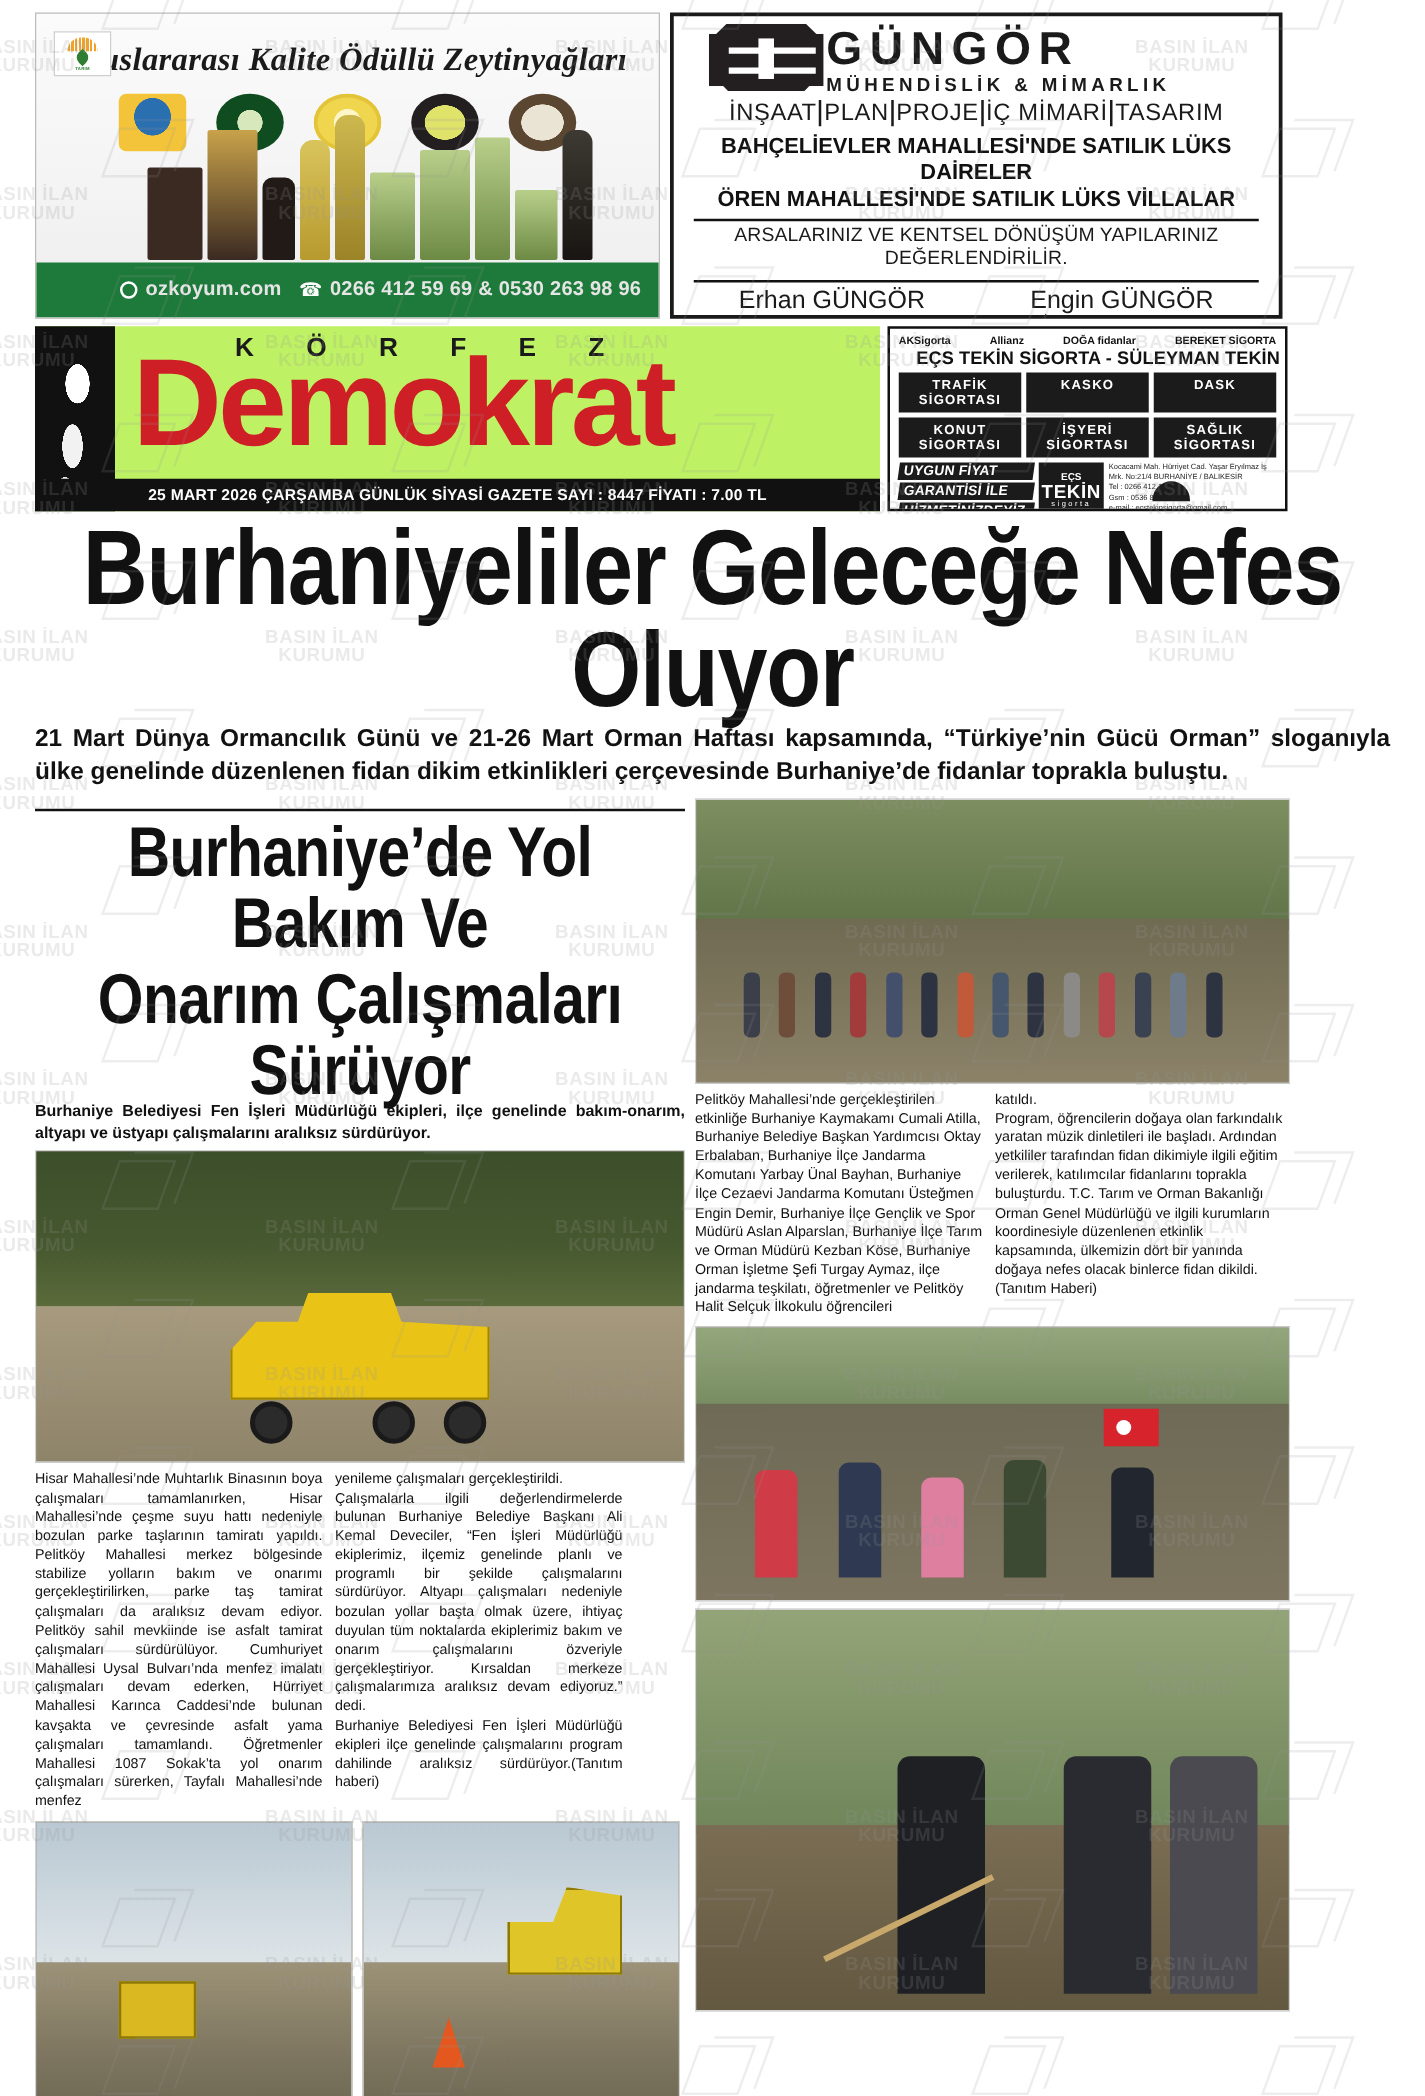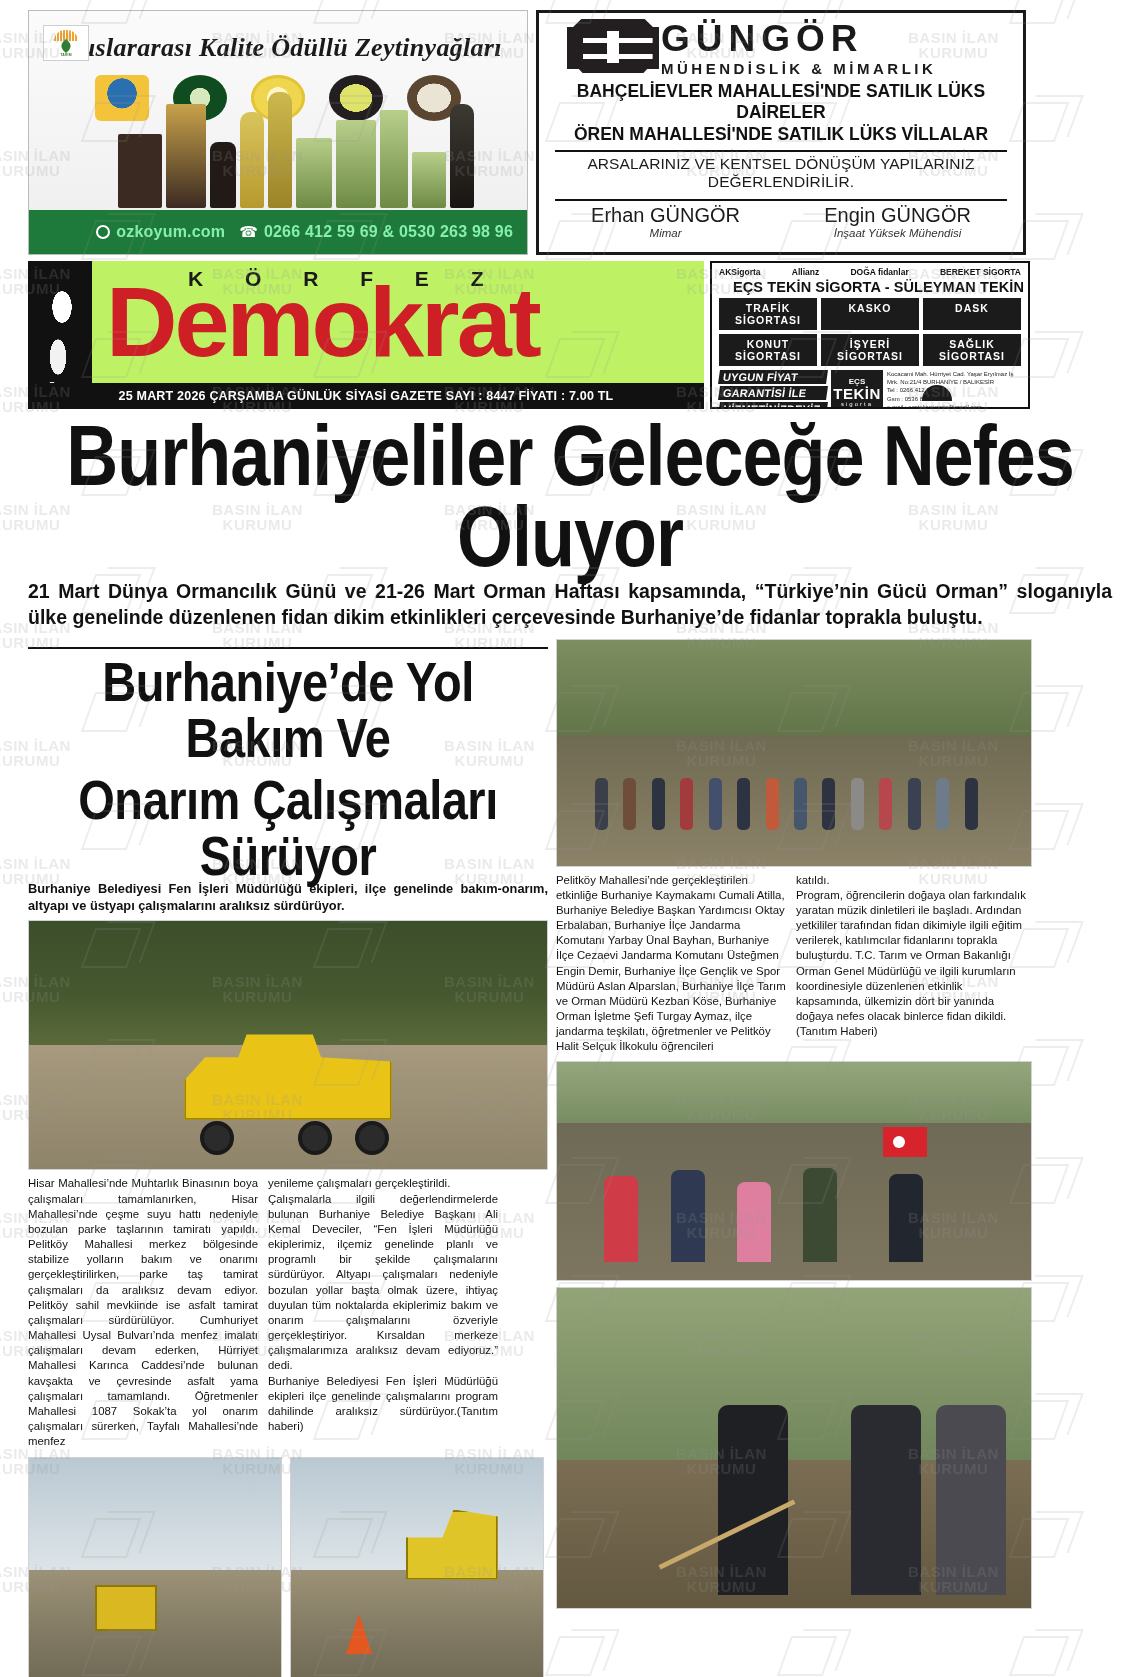--- a/index.html
+++ b/index.html
@@ -56,21 +56,21 @@
   .m2 { background:radial-gradient(circle at 50% 50%, #d8e8bd 0 28%, #0f4d20 29% 100%); border-radius:50%; }
   .m3 { background:radial-gradient(circle at 50% 50%, #fff6c8 0 30%, #efd64e 31% 100%); border-radius:50%;
         box-shadow:inset 0 0 0 3px #e3c438; }
   .m4 { background:radial-gradient(ellipse at 50% 50%, #dfe36a 0 42%, #231f20 43% 100%); border-radius:50%; }
   .m5 { background:radial-gradient(ellipse at 50% 50%, #e9e4d4 0 44%, #5b4632 45% 100%); border-radius:50%; }
   .bottles { position:absolute; left:60px; right:24px; bottom:46px; height:122px;
              display:flex; align-items:flex-end; justify-content:center; gap:4px; }
   .bt { border-radius:2px; }
   .bar-green { position:absolute; left:0; right:0; bottom:0; height:44px; background:#1d7a3a;
                display:flex; align-items:center; justify-content:flex-end; padding-right:14px; }
-  .bar-green .txt { color:#86efac; font-weight:700; font-size:16px; letter-spacing:0.2px; }
+  .bar-green .txt { color:#e5e5e5; font-weight:700; font-size:16px; letter-spacing:0.2px; }
   .bar-green .globe { display:inline-block; width:14px; height:14px; border-radius:50%;
                       border:2px solid #fff; margin-right:6px; vertical-align:-2px; }
   .bar-green .phone { display:inline-block; margin:0 6px 0 14px; color:#fff; font-size:15px; }
   .ad-olive .brandmark { position:absolute; left:40px; bottom:4px; font-family:"Liberation Serif",serif;
                       font-style:italic; font-size:14px; color:#3c3c3c; }
 
   .ad-gungor { width:490px; height:245px; border:3px solid #1a1a1a; background:#fff;
                position:relative; overflow:hidden; padding:6px 10px 4px 10px; }
   .gung-top { display:flex; align-items:center; gap:2px; padding-left:18px; }
   .gung-logo { width:92px; height:58px; position:relative; flex:none; }
@@ -266,20 +266,23 @@
         <div class="gung-logo">
           <div class="top"></div>
             <div class="e1"></div>
             <div class="e2"></div>
             <div class="bot"></div>
         </div>
         <div>
           <div class="gung-name">GÜNGÖR</div>
           <div class="gung-sub">MÜHENDİSLİK &amp; MİMARLIK</div>
         </div>
+      </div>
+      <div class="gung-services">
+        <span>İNŞAAT</span><span>PLAN</span><span>PROJE</span><span>İÇ MİMARİ</span><span>TASARIM</span>
       </div>
       <div class="gung-hl">
         <div>BAHÇELİEVLER MAHALLESİ'NDE SATILIK LÜKS DAİRELER</div>
         <div>ÖREN MAHALLESİ'NDE SATILIK LÜKS VİLLALAR</div>
       </div>
       <div class="gung-rule"></div>
       <div class="gung-note">ARSALARINIZ VE KENTSEL DÖNÜŞÜM YAPILARINIZ DEĞERLENDİRİLİR.</div>
       <div class="gung-rule"></div>
       <div class="gung-people">
         <div>

